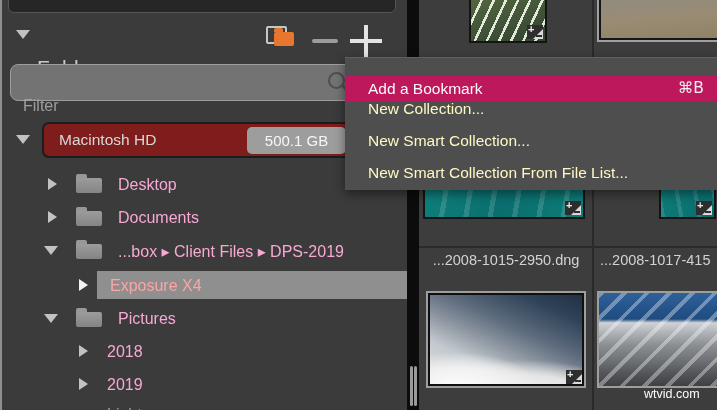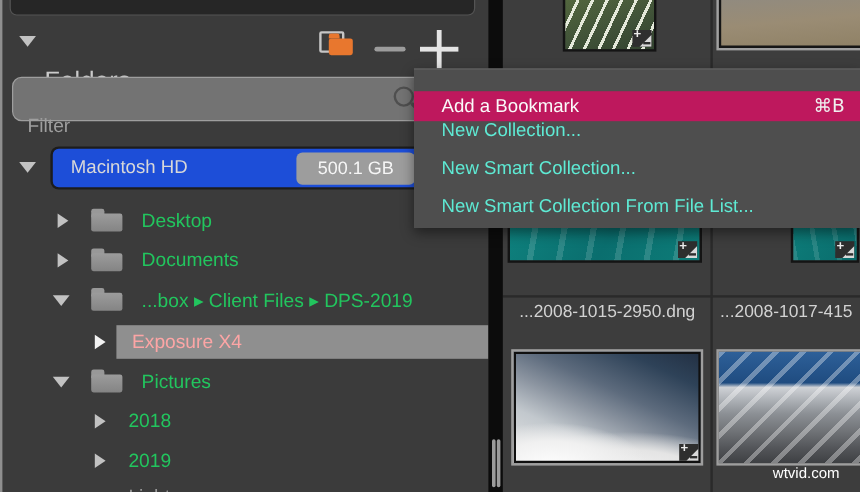--- a/index.html
+++ b/index.html
@@ -42,29 +42,29 @@
           border:1px solid #9e9e9e;border-radius:8px;box-sizing:border-box;}
   .filter input{position:absolute;left:10px;top:0;width:300px;height:35px;background:transparent;
           border:none;outline:none;font-family:inherit;font-size:16px;color:#fde047;margin-top:22px;}
   .filter input::placeholder{color:#9e9e9e;opacity:1;}
   .search-ico{position:absolute;left:317px;top:7px;width:13px;height:13px;
           border:2.5px solid #4f4f4f;border-radius:50%;}
   .search-ico::after{content:"";position:absolute;left:12px;top:13px;width:7px;height:2.5px;
           background:#4f4f4f;transform:rotate(45deg);border-radius:1px;}
 
   
-  .volrow{left:42px;top:122px;width:365px;height:36px;background:#1d4ed8;
+  .volrow{left:42px;top:122px;width:365px;height:36px;background:#7f1d1d;
           border:2px solid #1c1c1c;border-radius:7px;box-sizing:border-box;}
   .volrow .vlabel{position:absolute;left:15px;top:0;line-height:32px;font-size:15.5px;color:#d8d8d8;}
   .volbadge{position:absolute;left:203px;top:2.5px;width:99px;height:27px;background:#9d9d9d;
           border-radius:5px;text-align:center;line-height:27px;font-size:15px;color:#f6f6f6;}
 
   
   .trow{position:absolute;left:0;width:408px;height:33px;}
-  .trow .lbl{position:absolute;top:50%;transform:translateY(-50%);font-size:16px;color:#22c55e;white-space:nowrap;}
+  .trow .lbl{position:absolute;top:50%;transform:translateY(-50%);font-size:16px;color:#f9a8d4;white-space:nowrap;}
   .folder-ico{position:absolute;width:26px;height:20px;}
   .folder-ico::before{content:"";position:absolute;left:0;top:0;width:11px;height:7px;
           background:#989898;border-radius:2px 2px 0 0;}
   .folder-ico::after{content:"";position:absolute;left:0;top:4px;width:26px;height:15px;
           background:linear-gradient(#9c9c9c,#848484);border-radius:2px;}
   .sel-bg{position:absolute;left:97px;top:2px;width:310px;height:28px;background:#8f8f8f;}
 
   
   .scroll-track{left:407px;top:0;width:12px;height:410px;background:#0c0c0c;}
   .scroll-bar{position:absolute;width:3px;height:40px;top:366px;background:#9a9a9a;border-radius:2px;}
@@ -104,21 +104,21 @@
   .badge .plus{position:absolute;left:1px;top:-2px;color:#ececec;font-size:11px;font-weight:bold;}
   .badge .tri{position:absolute;right:0;bottom:0;width:0;height:0;
               border-left:10px solid transparent;border-bottom:10px solid #d9d9d9;}
   .badge .min{position:absolute;right:1px;bottom:2px;width:6px;height:2px;background:#2e2e2e;}
 
   .watermark{left:644px;top:387px;font-size:12.5px;color:#ffffff;}
 
   
   .menu{left:345px;top:57px;width:372px;height:132px;background:#4e4e4e;z-index:50;
         box-shadow:0 4px 10px rgba(0,0,0,.45);border-top:1px solid #606060;}
-  .mi{position:absolute;left:0;width:100%;height:25px;line-height:25px;font-size:15.5px;color:#5eead4;}
+  .mi{position:absolute;left:0;width:100%;height:25px;line-height:25px;font-size:15.5px;color:#fef9c3;}
   .mi .txt{margin-left:23px;}
   .mi.hl{background:#be185d;color:#fafafa;margin-top:12px;}
   .mi .sc{position:absolute;right:13px;top:0;font-family:"DejaVu Sans",sans-serif;color:#efefef;}
 </style>
 </head>
 <body>
 
 <div class="abs rpanel"></div>
 <div class="abs vdiv"></div>
 <div class="abs hdiv"></div>

